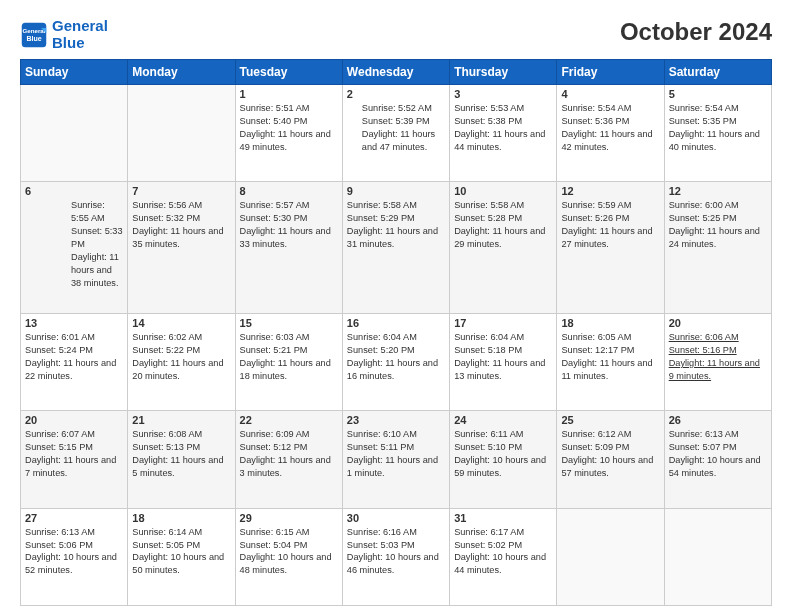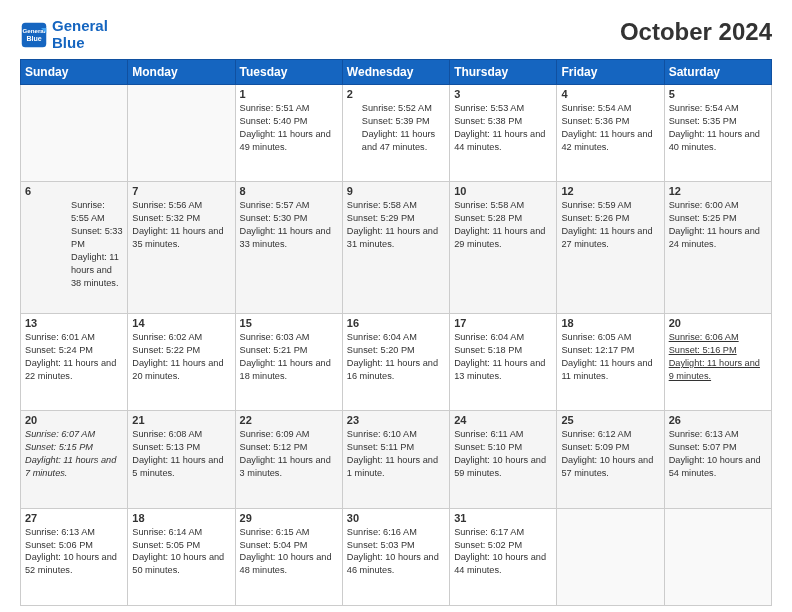--- a/index.html
+++ b/index.html
@@ -251,21 +251,21 @@
           <td class="row-white">
             <div class="day-num">20</div>
             <div class="day-detail" style="white-space: pre-line; text-decoration: underline;">Sunrise: 6:06 AM
 Sunset: 5:16 PM
 Daylight: 11 hours and 9 minutes.</div>
           </td>
         </tr>
         <tr>
           <td class="row-shade">
             <div class="day-num">20</div>
-            <div class="day-detail" style="white-space: pre-line; font-style: italic;">Sunrise: 6:07 AM
+            <div class="day-detail" style="white-space: pre-line;">Sunrise: 6:07 AM
 Sunset: 5:15 PM
 Daylight: 11 hours and 7 minutes.</div>
           </td>
           <td class="row-shade">
             <div class="day-num">21</div>
             <div class="day-detail" style="white-space: pre-line;">Sunrise: 6:08 AM
 Sunset: 5:13 PM
 Daylight: 11 hours and 5 minutes.</div>
           </td>
           <td class="row-shade">

